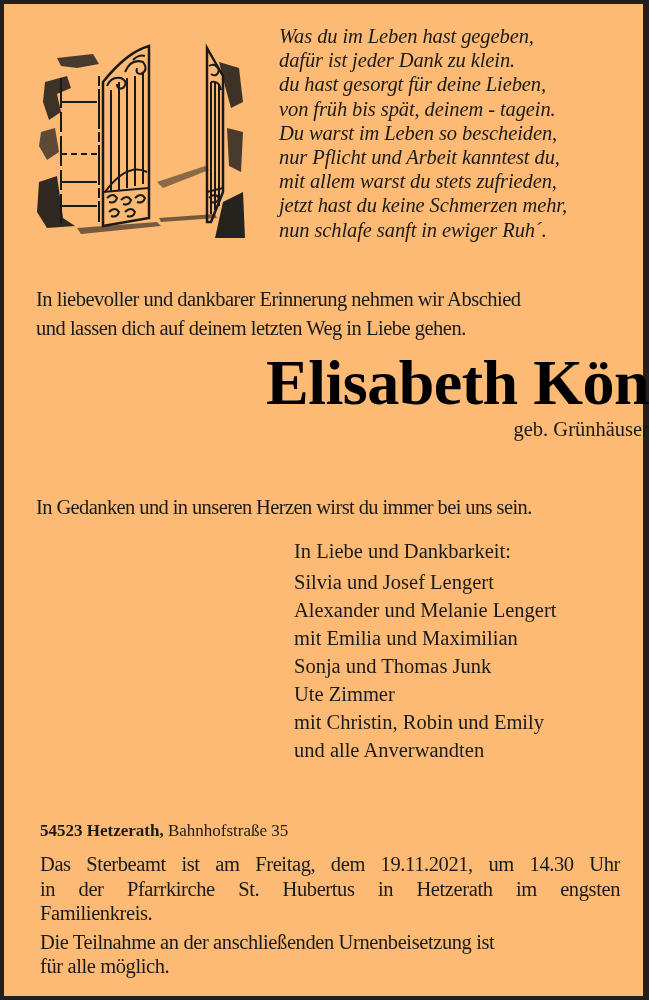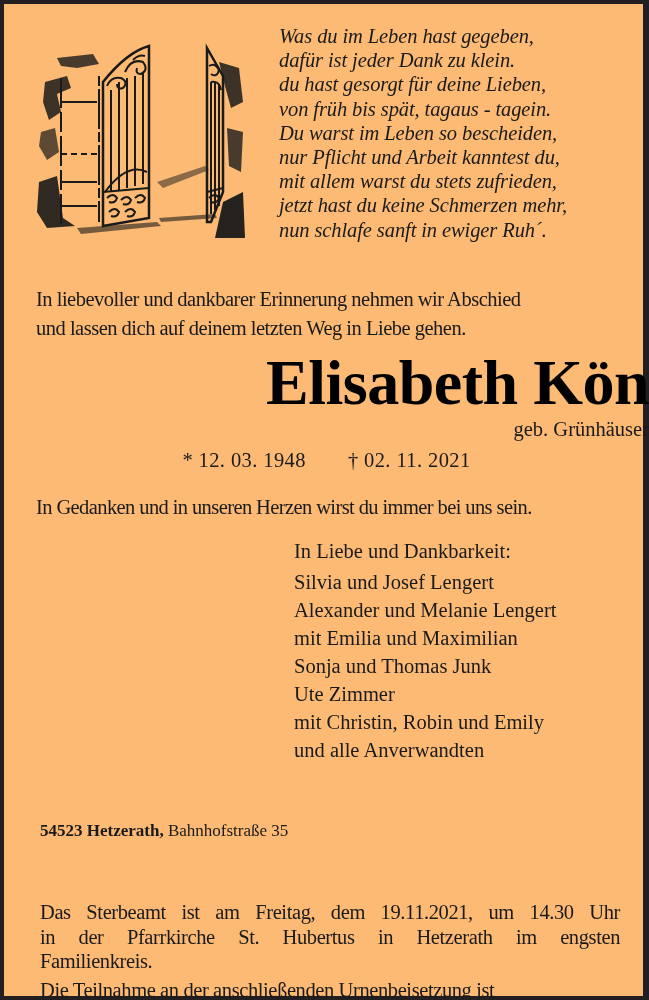--- a/index.html
+++ b/index.html
@@ -130,58 +130,55 @@
         <path d="M172 156 q6 -6 10 0 q-2 6 -8 4"></path>
         <line x1="170" y1="150" x2="186" y2="146"></line>
       </g>
     </svg>
   </div>
 
   <div class="abs poem">
     <div>Was du im Leben hast gegeben,</div>
     <div>dafür ist jeder Dank zu klein.</div>
     <div>du hast gesorgt für deine Lieben,</div>
-    <div>von früh bis spät, tagaus - tagein.</div>
+    <div>von früh bis spät, deinem - tagein.</div>
     <div>Du warst im Leben so bescheiden,</div>
     <div>nur Pflicht und Arbeit kanntest du,</div>
     <div>mit allem warst du stets zufrieden,</div>
     <div>jetzt hast du keine Schmerzen mehr,</div>
     <div>nun schlafe sanft in ewiger Ruh´.</div>
   </div>
 
   <div class="abs intro">
     <div>In liebevoller und dankbarer Erinnerung nehmen wir Abschied</div>
     <div>und lassen dich auf deinem letzten Weg in Liebe gehen.</div>
   </div>
 
   <div class="abs name">Elisabeth Kön</div>
   <div class="abs maiden">geb. Grünhäuser</div>
-  <div class="abs dates">
-    <span>* 12. 03. 1948</span><span class="gap"></span><span>† 02. 11. 2021</span>
-  </div>
 
   <div class="abs closing">In Gedanken und in unseren Herzen wirst du immer bei uns sein.</div>
 
   <div class="abs mourn-head">In Liebe und Dankbarkeit:</div>
   <div class="abs mourners">
     <div>Silvia und Josef Lengert</div>
     <div>Alexander und Melanie Lengert</div>
     <div>mit Emilia und Maximilian</div>
     <div>Sonja und Thomas Junk</div>
     <div>Ute Zimmer</div>
     <div>mit Christin, Robin und Emily</div>
     <div>und alle Anverwandten</div>
   </div>
 
   <div class="abs address">
     <b>54523 Hetzerath,</b>
     <span>Bahnhofstraße 35</span>
   </div>
 
   <div class="abs service">
-    <p class="just" style="word-spacing:0;margin-top:48px;">Das Sterbeamt ist am Freitag, dem 19.11.2021, um 14.30 Uhr</p>
+    <p class="just" style="word-spacing:0;">Das Sterbeamt ist am Freitag, dem 19.11.2021, um 14.30 Uhr</p>
     <p class="just">in der Pfarrkirche St. Hubertus in Hetzerath im engsten</p>
     <p>Familienkreis.</p>
     <p class="new">Die Teilnahme an der anschließenden Urnenbeisetzung ist</p>
     <p>für alle möglich.</p>
   </div>
 
 </div>
 
 </body></html>

